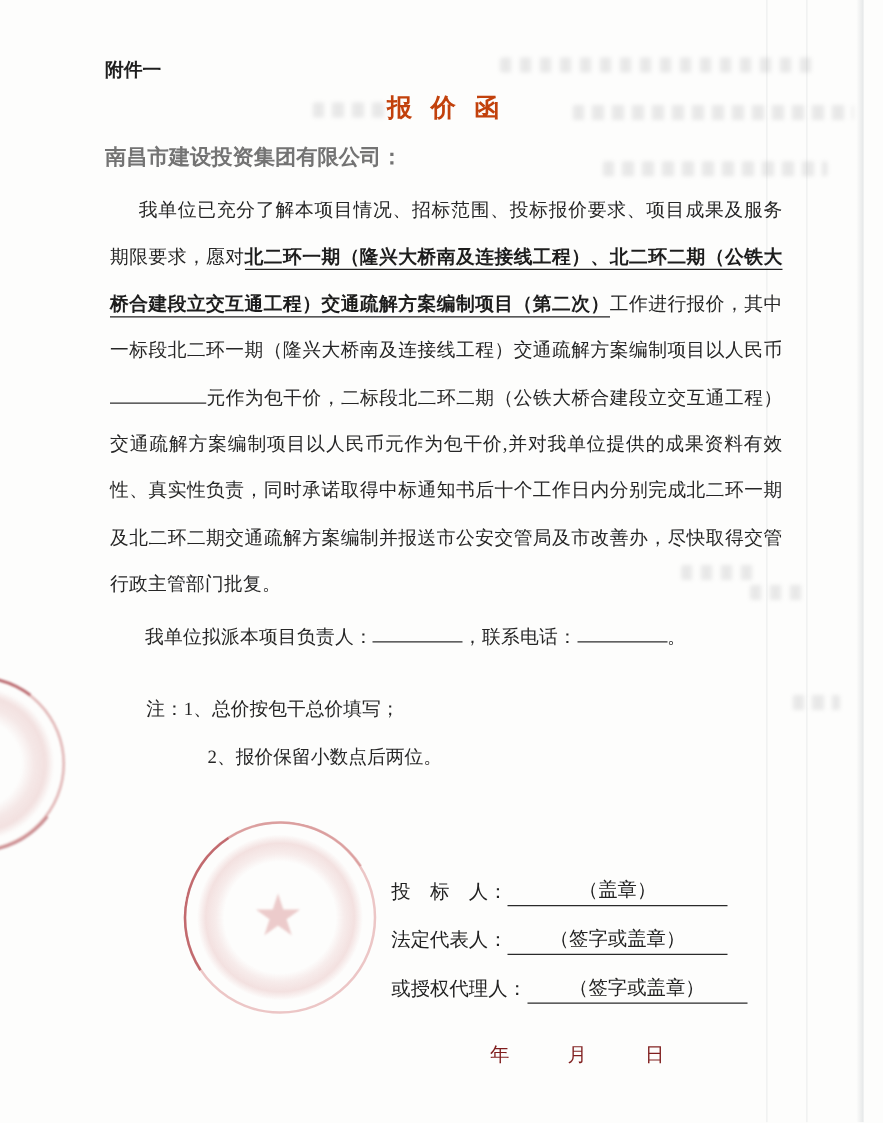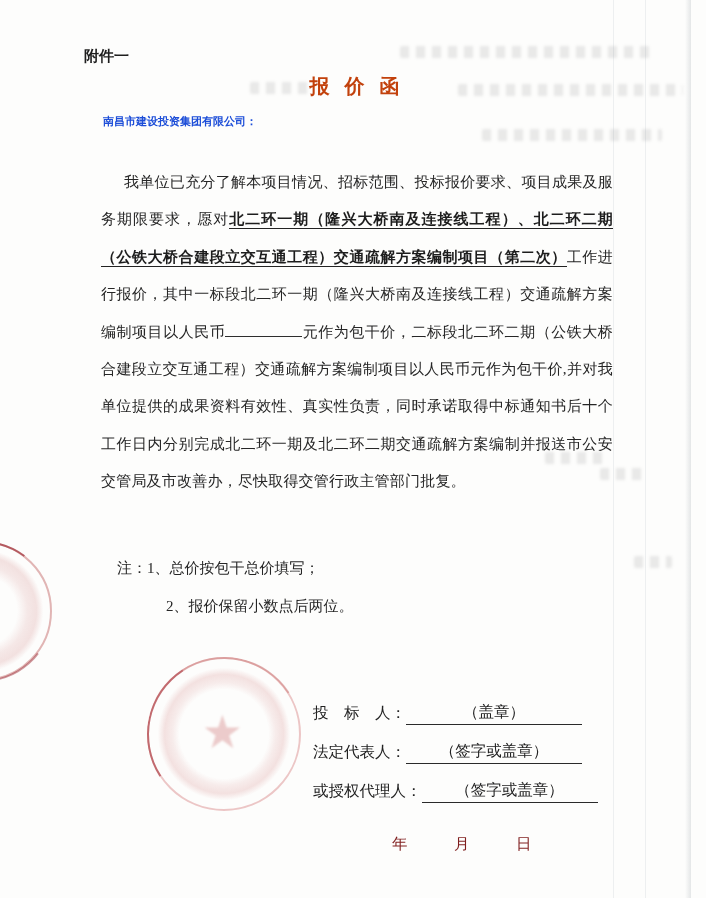--- a/index.html
+++ b/index.html
@@ -43,26 +43,26 @@
     border-top-color:rgba(150,30,40,.6);border-bottom-color:rgba(150,30,40,.45);
     transform:rotate(-8deg);}
   .seal-left .band{position:absolute;inset:6px;border-radius:50%;
     background:radial-gradient(circle,rgba(0,0,0,0) 40%,rgba(190,80,80,.12) 52%,
       rgba(190,80,80,.16) 62%,rgba(0,0,0,0) 70%);}
 
   
   .attachment{position:absolute;left:84px;top:47px;font-size:15px;font-weight:700;color:#1e1e1e;}
   .title{position:absolute;left:84px;top:73px;width:546px;text-align:center;
     font-size:20px;font-weight:700;letter-spacing:5px;color:#c2410c;}
-  .recipient{position:absolute;left:84px;top:114px;font-size:11px;font-weight:700;color:#1d4ed8;margin-left:19px;}
+  .recipient{position:absolute;left:84px;top:114px;font-size:17px;font-weight:700;color:#737373;}
 
   .body-text{position:absolute;left:84px;top:147px;width:546px;
     font-size:15px;line-height:37.4px;letter-spacing:.2px;
     text-align:justify;text-justify:inter-ideograph;color:#262626;}
-  .body-text p{margin:17px;}
+  .body-text p{margin:4px;}
   .p-offer{text-indent:23px;}
   .p-contact,.p-indep{text-indent:28px;}
   .bu{font-weight:700;border-bottom:1.5px solid #222;padding-bottom:1px;color:#1d1d1d;}
   .blank{display:inline-block;border-bottom:1.2px solid #2e2e2e;height:13px;vertical-align:baseline;}
   .blank-price{width:77px;}
   .blank-sm{width:72px;}
 
   .notes{position:absolute;left:117px;top:550px;font-size:15px;line-height:37.5px;color:#262626;}
   .note-2{padding-left:49px;}
 
@@ -100,20 +100,21 @@
     <div class="band"></div>
     <div class="star">★</div>
   </div>
 
   <div class="attachment">附件一</div>
   <div class="title">报 价 函</div>
   <div class="recipient">南昌市建设投资集团有限公司：</div>
 
   <div class="body-text">
     <p class="p-offer"><span>我单位已充分了解本项目情况、招标范围、投标报价要求、项目成果及服务期限要求，愿对</span><span class="bu">北二环一期（隆兴大桥南及连接线工程）、北二环二期（公铁大桥合建段立交互通工程）交通疏解方案编制项目（第二次）</span><span>工作进行报价，其中一标段北二环一期（隆兴大桥南及连接线工程）交通疏解方案编制项目以人民币</span><span class="blank blank-price"></span><span>元作为包干价，二标段北二环二期（公铁大桥合建段立交互通工程）交通疏解方案编制项目以人民币</span><span>元作为包干价,并对我单位提供的成果资料有效性、真实性负责，同时承诺取得中标通知书后十个工作日内分别完成北二环一期及北二环二期交通疏解方案编制并报送市公安交管局及市改善办，尽快取得交管行政主管部门批复。</span></p>
+    <p class="p-contact"><span>我单位拟派本项目负责人：</span><span class="blank blank-sm"></span><span>，联系电话：</span><span class="blank blank-sm"></span><span>。</span></p>
   </div>
 
   <div class="notes">
     <div class="note-1">注：1、总价按包干总价填写；</div>
     <div class="note-2">2、报价保留小数点后两位。</div>
   </div>
 
   <div class="sig-block">
     <div class="sig-row">
       <span class="sig-label">投　标　人：</span>

